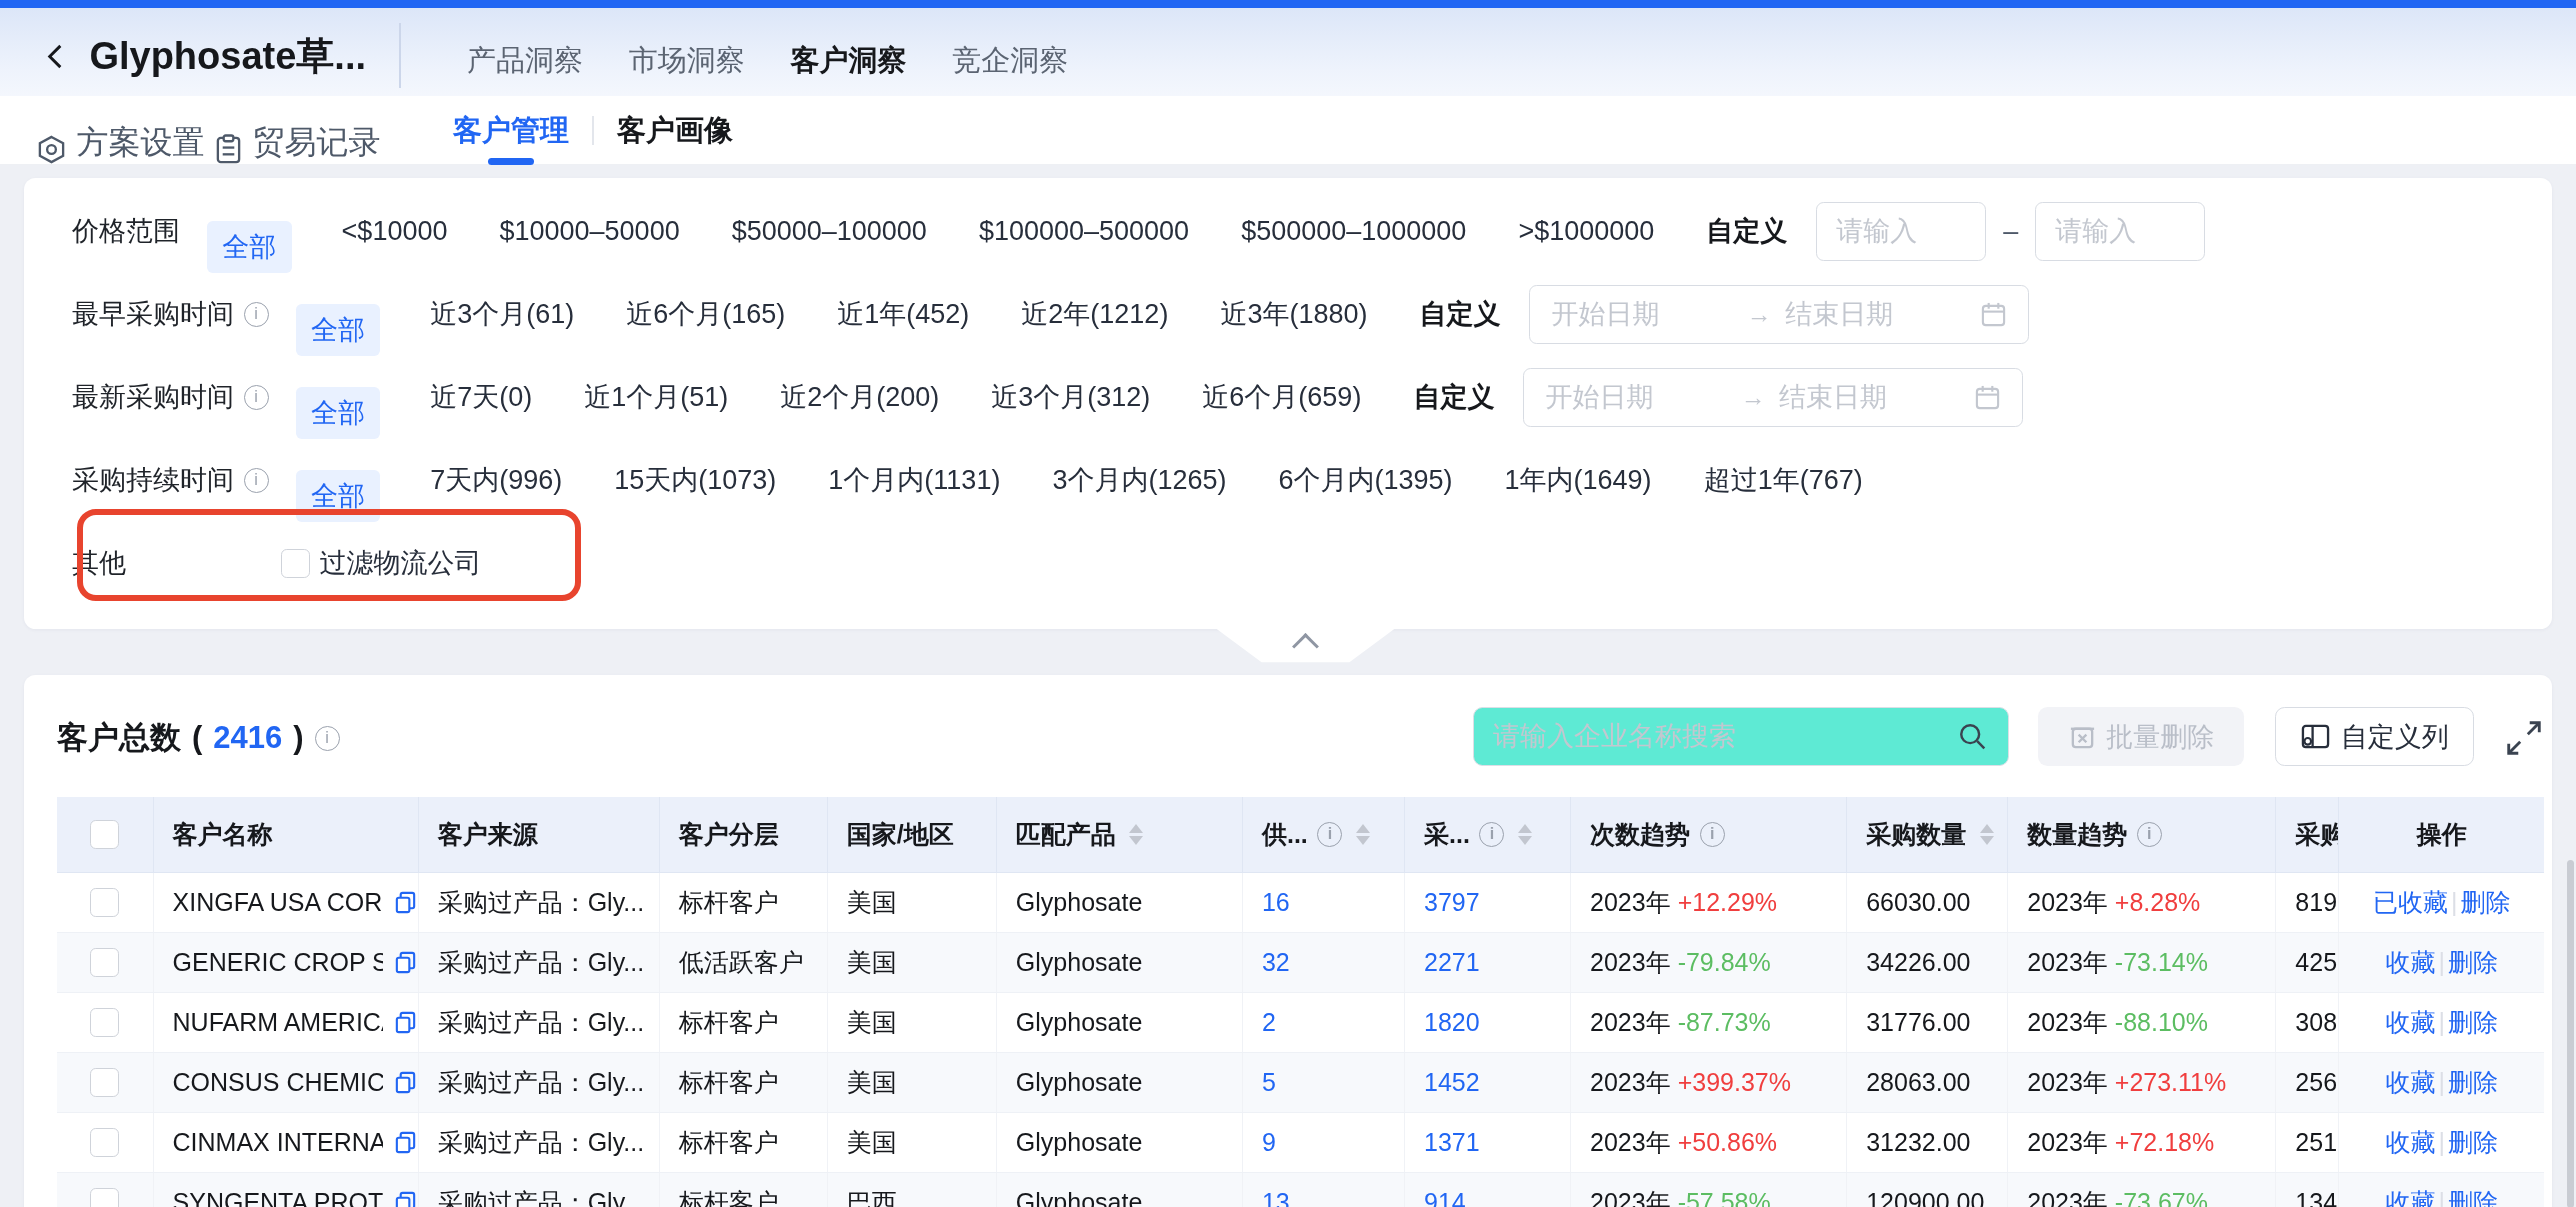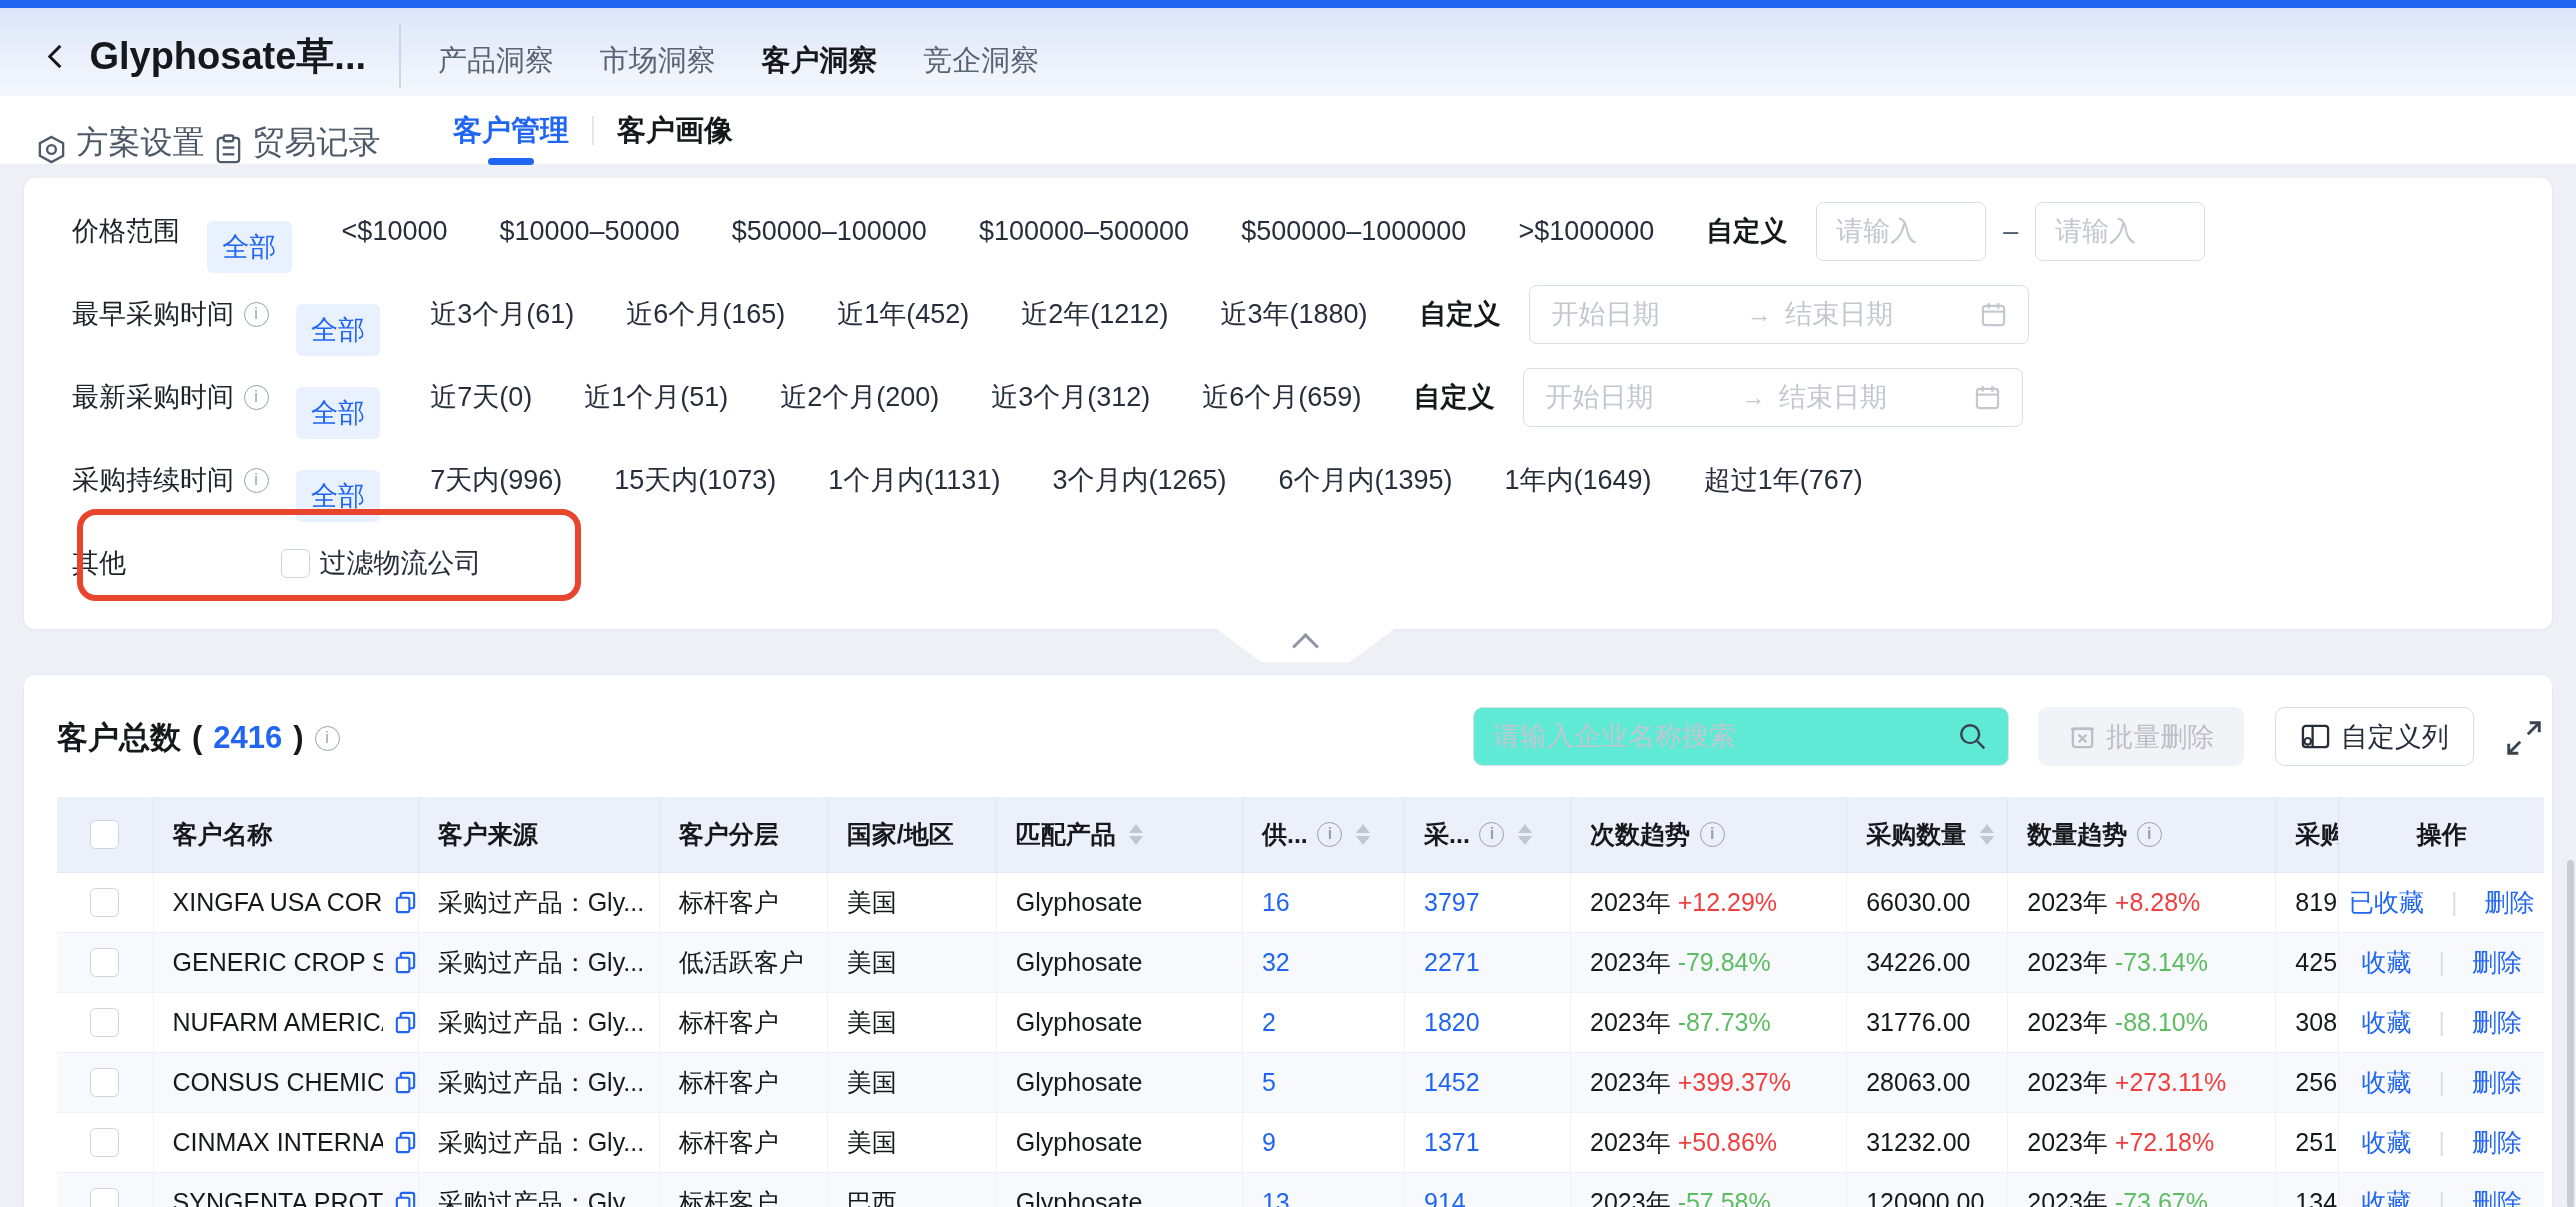--- a/index.html
+++ b/index.html
@@ -7,21 +7,21 @@
   .screen { position:relative; width:2576px; height:1208px; background:#eef0f5; overflow:hidden; color:#1f2329; }
 
   
   .topline { position:absolute; left:0; top:0; width:100%; height:7.6px; background:#2166f3; }
   .header { position:absolute; left:0; top:7.6px; width:100%; height:88px;
             background:linear-gradient(180deg,#dce6f8 0%, #eef3fc 70%, #f4f7fd 100%); }
   .backwrap { position:absolute; left:34px; top:23px; display:flex; align-items:center; gap:13.4px; }
   .back { width:42px; height:42px; display:flex; align-items:center; justify-content:center; cursor:pointer; }
   .ptitle { font-size:38px; font-weight:700; color:#16181c; }
   .hdivider { position:absolute; left:399px; top:15.3px; width:1.9px; height:65px; background:#ccd6ea; }
-  .tabs { position:absolute; left:436px; top:0; right:0; height:108px; display:flex; gap:42px; align-items:center;
+  .tabs { position:absolute; left:465px; top:0; right:0; height:108px; display:flex; gap:42px; align-items:center;
           border-bottom:1.9px solid #e2e8f4; }
   .tab { font-size:29px; color:#5b6472; cursor:pointer; position:relative; padding:0 1.9px; height:100%; display:flex; align-items:center; }
   .tab.active { color:#16181c; font-weight:700; }
   .tab.active::after { content:""; position:absolute; left:0; right:0; bottom:-1.9px; height:6.7px; background:#2166f3; border-radius:3.8px; }
 
   .subheader { position:absolute; left:0; top:96px; width:100%; height:69px; background:#ffffff; border-bottom:1px solid #eef0f4; }
   .toolitem { position:absolute; top:0; height:69px; display:flex; align-items:flex-end; gap:9.6px; font-size:32px; color:#4e5969; cursor:pointer; }
   .tool-plan { left:36px; } .tool-trade { left:214px; }
   .subtabs { position:absolute; left:453px; top:0; height:69px; display:flex; align-items:center; gap:23px; }
   .subtab { font-size:29px; color:#16181c; font-weight:700; cursor:pointer; position:relative; height:100%; display:flex; align-items:center; }
@@ -78,21 +78,21 @@
   tr.plain td { background:#ffffff; }
   .hcell { display:flex; align-items:center; gap:9.6px; }
   .cb-col { text-align:center !important; padding:0 !important; }
   .cb-col .cbx { margin:0 auto; }
   td.c-name, th.h-name { box-shadow:13.4px 0 15.3px -13.4px rgba(20,40,90,.20); }
   td.c-act, th.h-act { box-shadow:-13.4px 0 15.3px -13.4px rgba(20,40,90,.25); text-align:center; padding:0 !important; }
   .ncell { display:flex; align-items:center; gap:9.6px; }
   .ncell .nm { overflow:hidden; white-space:nowrap; }
   .bluelink { color:#2166f3; cursor:pointer; }
   .pos { color:#f03e3e; } .neg { color:#5cbd62; }
-  .acts { display:flex; align-items:center; justify-content:center; gap:27px; font-size:25px; }
+  .acts { display:flex; align-items:center; justify-content:center; gap:3px; font-size:25px; }
   .acts .sep { color:#dcdfe6; }
   .sort { display:inline-flex; flex-direction:column; gap:2.9px; margin-left:3.8px; }
   .sort i { display:block; width:0; height:0; border-left:7.6px solid transparent; border-right:7.6px solid transparent; }
   .sort .up { border-bottom:9.6px solid #c2c6cf; }
   .sort .dn { border-top:9.6px solid #c2c6cf; }
   .info { display:inline-flex; align-items:center; justify-content:center; width:25px; height:25px; border:1.9px solid #9aa1ad;
           border-radius:50%; font-size:16px; color:#9aa1ad; font-style:normal; flex:none; }
   .copyic { flex:none; cursor:pointer; }
 
   .vscroll { position:absolute; right:1.9px; top:860px; width:7.6px; height:348px; background:#c9ccd3; border-radius:3.8px; }

